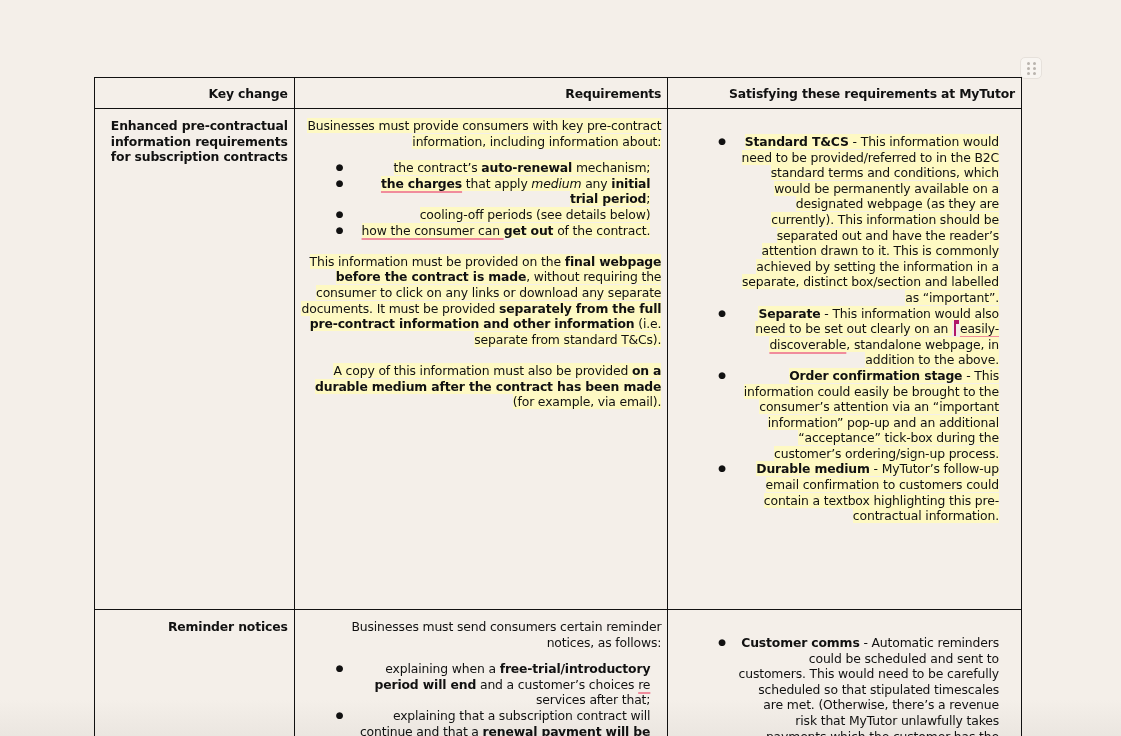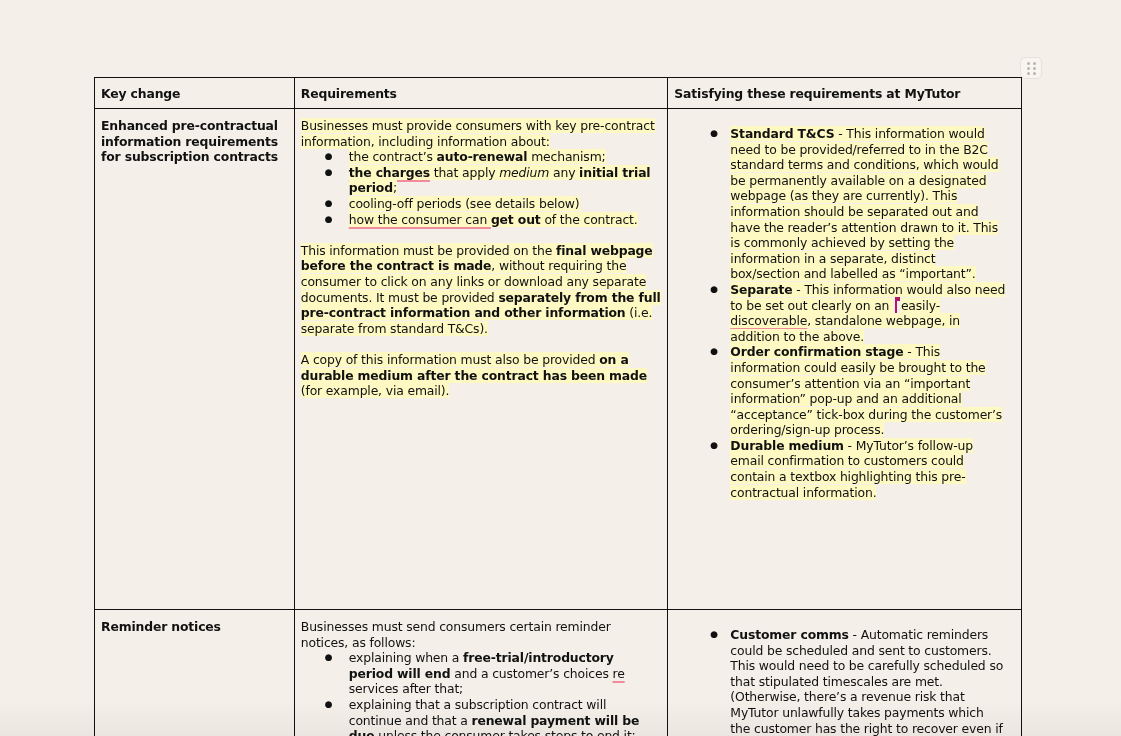--- a/index.html
+++ b/index.html
@@ -23,40 +23,40 @@
     }
     .table-handle .dots span { width: 3px; height: 3px; border-radius: 50%; background: #b9b4ae; display: block; }
 
     table.doc-table {
       position: absolute; left: 94px; top: 77px;
       width: 928px; border-collapse: collapse;
       font-size: 12.4px; line-height: 15.6px;
       letter-spacing: -0.15px;
     }
     table.doc-table td, table.doc-table th {
-      border: 1.3px solid #111; vertical-align: top; text-align: left;
+      border: 1.3px solid #111; vertical-align: top; text-align: right;
       padding: 8px 6px 6px 6px;
     }
     th { font-weight: bold; }
     .col1 { width: 200px; }
     .col2 { width: 374px; }
     .col3 { width: 354px; margin-left: 48px; }
     tr.header-row th { padding-top: 8px; padding-bottom: 6px; height: 31px; }
     tr.row-1 td { height: 501px; padding-top: 9px; }
     tr.row-2 td { height: 157px; padding-top: 9px; }
     b { font-weight: bold; }
     .hl { background: #fef9c3; }
     p.para { margin: 0; }
     p.gap { margin-top: 15.6px; }
-    ul.bul { list-style: none; margin: 0; padding-left: 24px; }
+    ul.bul { list-style: none; margin: 11px; padding-left: 24px; }
     ul.bul li { position: relative; padding-left: 24px; }
     ul.bul li::before {
       content: "\25CF"; position: absolute; left: 0; top: 0; font-size: 9px;
     }
-    ul.bul3 { list-style: none; margin: 8px; padding-left: 24px; }
+    ul.bul3 { list-style: none; margin: 16px; padding-left: 24px; }
     ul.bul3 li { position: relative; padding-left: 24px; }
     ul.bul3 li::before { content: "\25CF"; position: absolute; left: 4px; top: 0; font-size: 9px; }
     .spell { text-decoration: underline; text-decoration-color: #f08c9c; text-decoration-thickness: 2px; text-underline-offset: 3px; }
     .gram { text-decoration-color: #f3c55e; text-decoration-thickness: 2px; text-underline-offset: 3px; }
     .cursor { display: inline-block; width: 2px; height: 15px; background: #b0186a; vertical-align: -3px; position: relative; margin-left: 2px; }
     .cursor::after { content: ""; position: absolute; top: -1px; left: 0; width: 5px; height: 4px; background: #b0186a; }
   </style>
 </head>
 <body>
 

